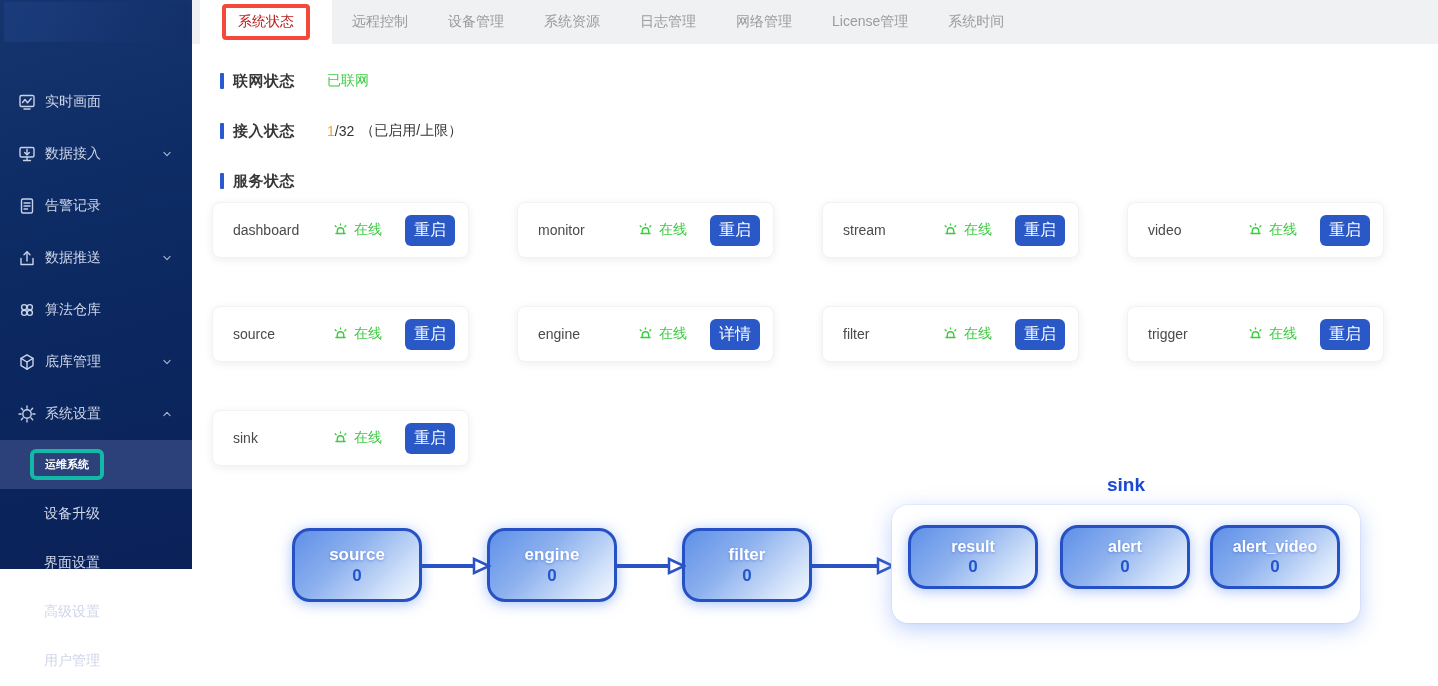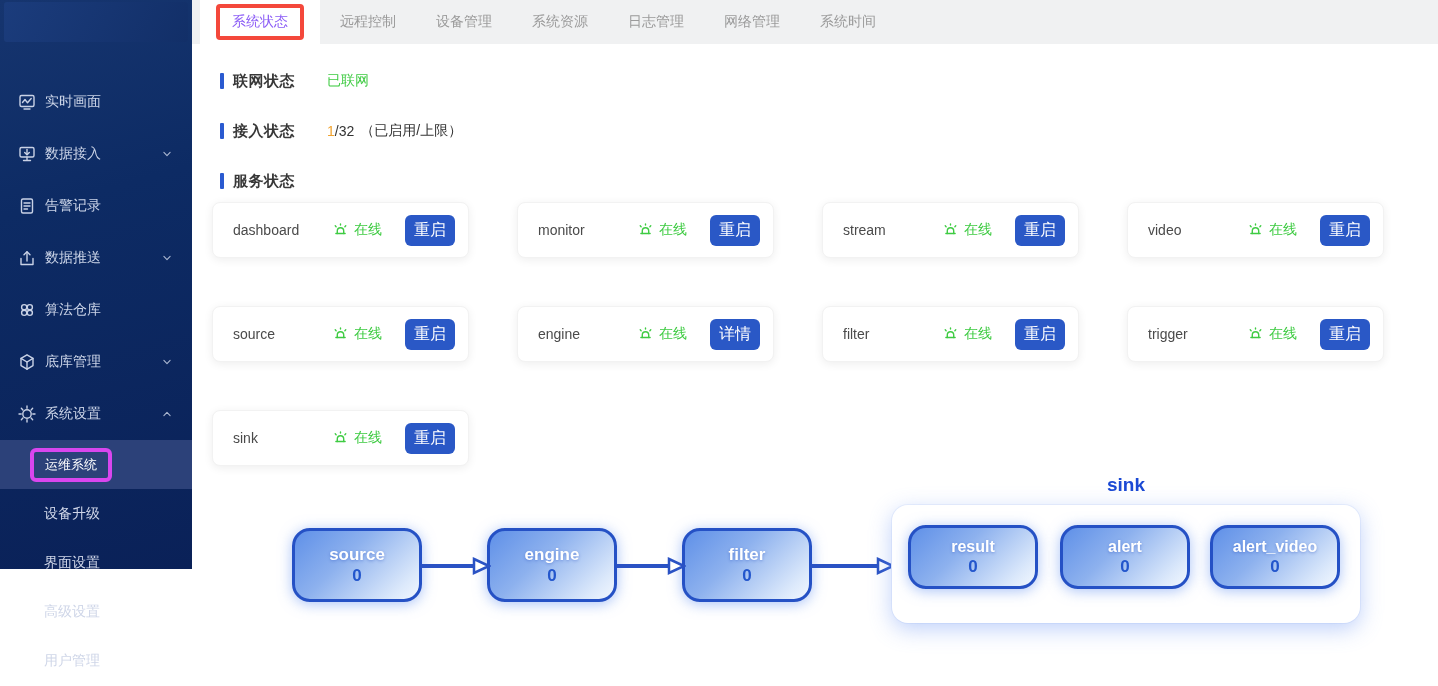--- a/index.html
+++ b/index.html
@@ -14,28 +14,28 @@
     background:linear-gradient(120deg,#1b3c7c,#122f68); }
   .nav { padding-top:34px; }
   .nav-item { height:52px; display:flex; align-items:center; padding:0 18px;
     color:#ccd5e8; font-size:14px; cursor:pointer; }
   .nav-icon { width:18px; height:18px; margin-right:9px; display:inline-flex; }
   .nav-icon svg, .chev svg { width:100%; height:100%; }
   .chev { width:14px; height:14px; margin-left:auto; display:inline-flex; opacity:.85; }
   .submenu .sub-item { height:49px; display:flex; align-items:center; padding-left:44px;
     color:#cfd6e8; font-size:14px; cursor:pointer; }
   .sub-item.active { background:#2c4179; padding-left:30px; }
-  .sub-item.active .sub-label { color:#fff; font-weight:normal; font-size:13px;
-    border:4px solid #d946ef; border-radius:6px; padding:4px 11px; }
+  .sub-item.active .sub-label { color:#fff; font-weight:bold; font-size:11px;
+    border:4px solid #14b8a6; border-radius:6px; padding:4px 11px; }
 
   
   .main { position:absolute; left:192px; top:0; width:1246px; height:686px; background:#fff; }
   .tabbar { height:44px; background:#f0f1f2; display:flex; align-items:stretch; padding-left:8px; }
   .tab { display:flex; align-items:center; padding:0 20px; font-size:14px; color:#9b9b9b; cursor:pointer; }
-  .tab.active { background:#fff; color:#8b5cf6; padding:0 16px; }
+  .tab.active { background:#fff; color:#b91c1c; padding:0 22px; }
   .tab.active .tab-label { border:4px solid #f4483b; border-radius:4px; padding:5px 12px; }
 
   .content { padding:27px 20px 0 20px; }
   .sec-row { display:flex; align-items:center; height:20px; margin-bottom:30px; }
   .sec-title { display:flex; align-items:center;margin-left:8px; }
   .bar { width:4px; height:16px; background:#2a5ad0; border-radius:1px; margin-right:9px; }
   .sec-title-text { font-size:15px; color:#383838; font-weight:600; letter-spacing:.5px; }
   .sec-value { margin-left:32px; font-size:14px; color:#333; display:flex; align-items:center; }
   .green-text { color:#3ecb42; }
   .orange-text { color:#f0a32f; }
@@ -245,20 +245,23 @@
         </div>
 
         <div class="tab" data-idx="4">
           <span class="tab-label">日志管理</span>
         </div>
 
         <div class="tab" data-idx="5">
           <span class="tab-label">网络管理</span>
         </div>
 
+        <div class="tab" data-idx="6">
+          <span class="tab-label">License管理</span>
+        </div>
 
         <div class="tab" data-idx="7">
           <span class="tab-label">系统时间</span>
         </div>
 
     </div>
 
     <div class="content">
 
       <div class="sec-row">

